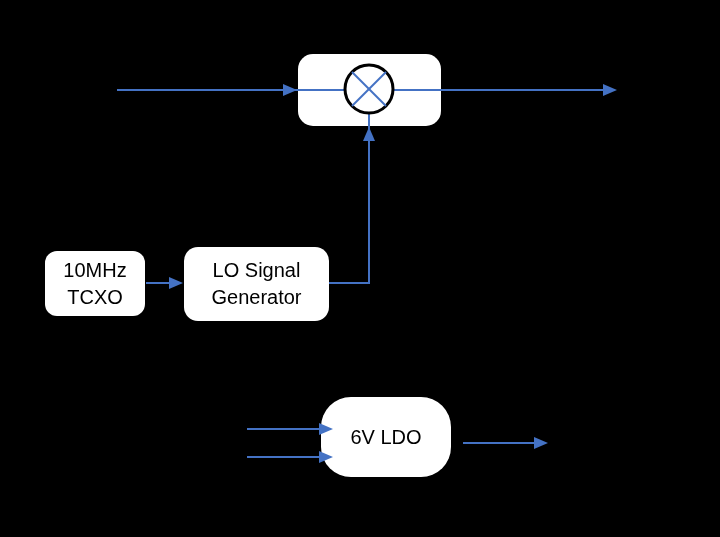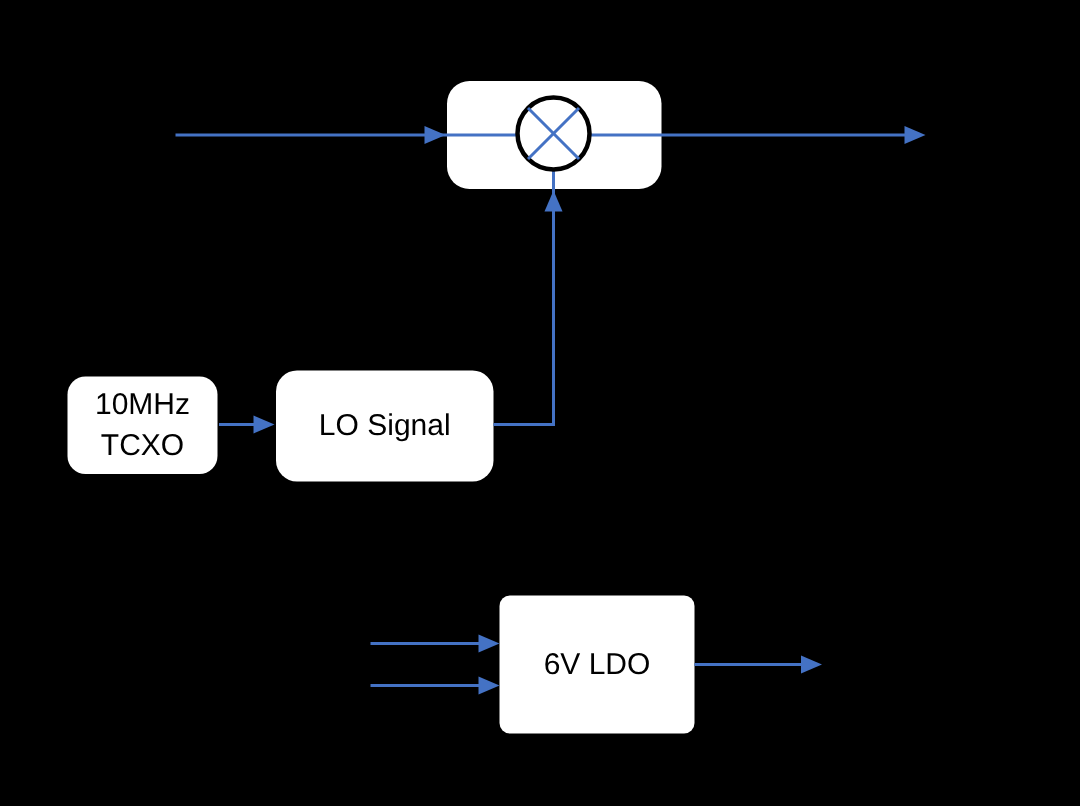--- a/index.html
+++ b/index.html
@@ -23,21 +23,21 @@
     flex-direction: column;
     align-items: center;
     justify-content: center;
     text-align: center;
     font-size: 20px;
     line-height: 27px;
   }
   .box-mixer { left: 298px; top: 54px;  width: 143px; height: 72px; border-radius: 15px; }
   .box-tcxo  { left: 45px;  top: 251px; width: 100px; height: 65px; border-radius: 12px; }
   .box-lo    { left: 184px; top: 247px; width: 145px; height: 74px; border-radius: 14px; }
-  .box-ldo   { left: 333px; top: 397px; width: 130px; height: 92px; border-radius: 7px; }
+  .box-ldo   { left: 321px; top: 397px; width: 130px; height: 80px; border-radius: 30px; }
   .box span { display: block; }
   svg.overlay {
     position: absolute;
     left: 0; top: 0;
     width: 720px; height: 537px;
     pointer-events: none;
   }
   .c-line {
     stroke: var(--color-accent, #4472C4);
     stroke-width: 2;
@@ -64,20 +64,21 @@
 
   <div class="box box-mixer"></div>
 
   <div class="box box-tcxo">
     <span>10MHz</span>
     <span>TCXO</span>
   </div>
 
   <div class="box box-lo">
     <span>LO Signal</span>
+    <span>Generator</span>
   </div>
 
   <div class="box box-ldo">
     <span>6V LDO</span>
   </div>
 
   <svg class="overlay" viewBox="0 0 720 537">
 
     <path class="c-line" d="M117,90 H604"></path>
 

